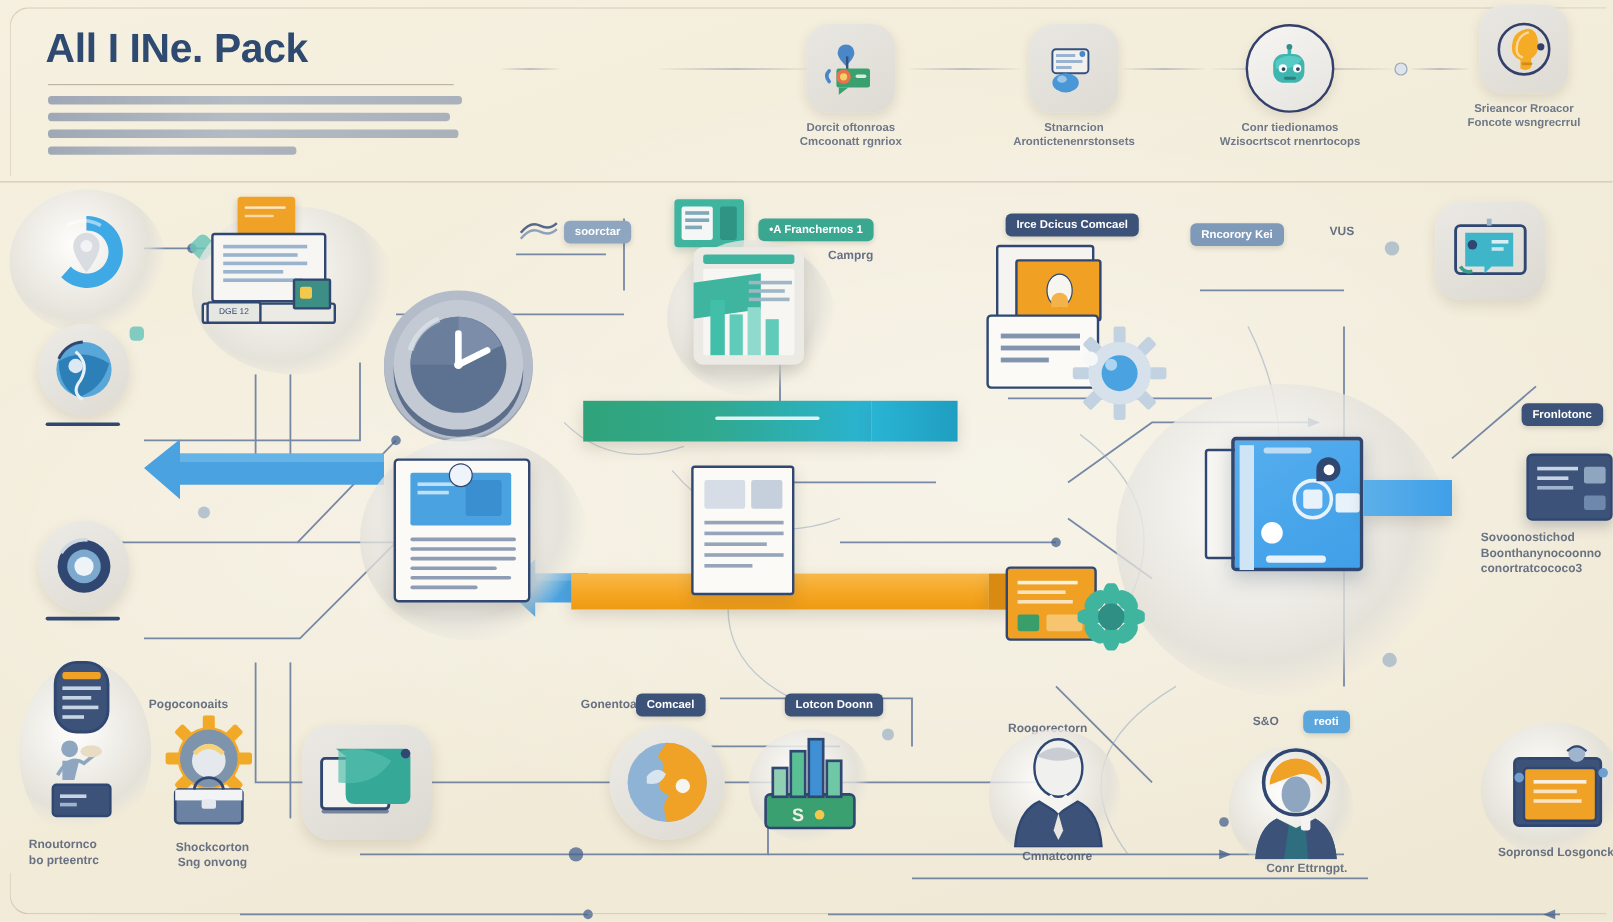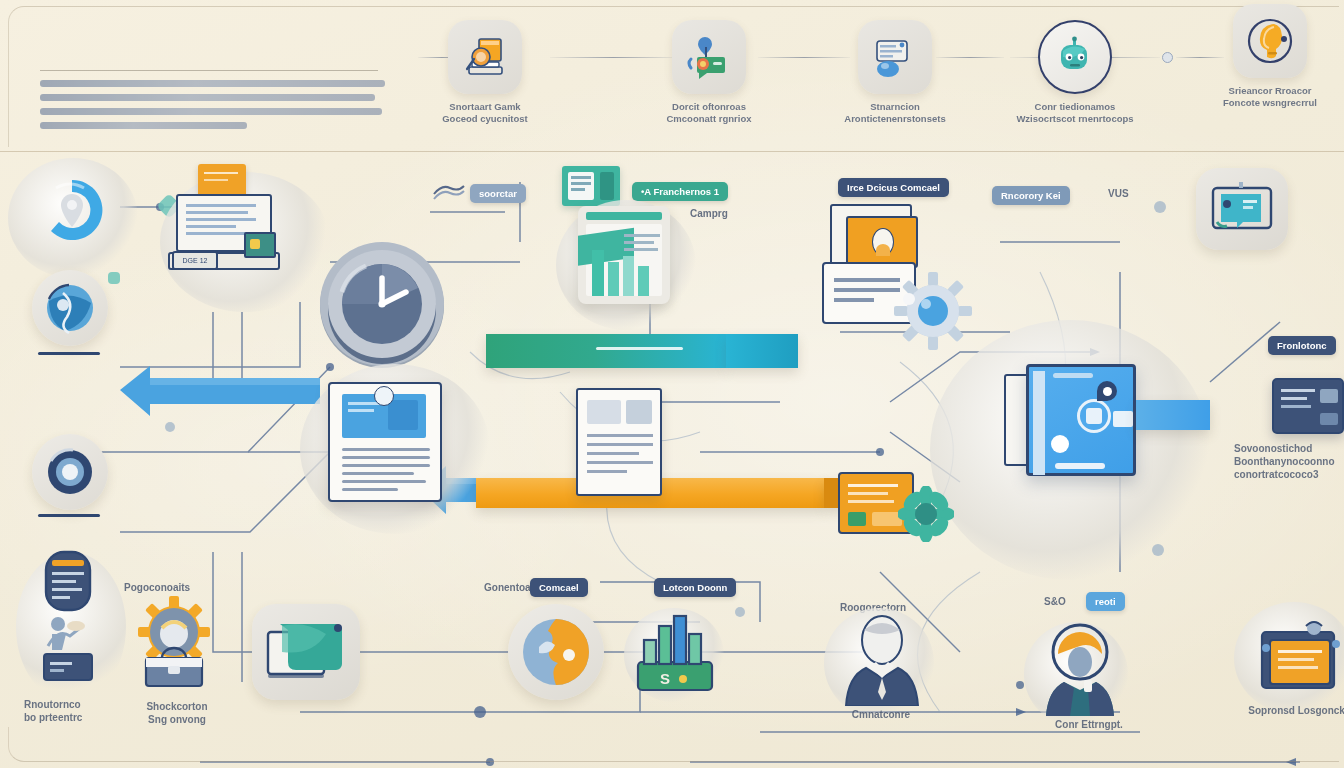--- a/index.html
+++ b/index.html
@@ -153,53 +153,37 @@
   .bigclock { position: absolute; }
 
   .tline { position: absolute; background: rgba(60,80,115,.55); }
 </style>
 </head>
 <body>
 
 <div id="canvas">
 
   <div class="hdr">
+    <div class="title">All I INe. Pack</div>
     <div class="hdr-rule"></div>
     <div class="blurb">
       <div class="ln"></div>
         <div class="ln"></div>
         <div class="ln"></div>
         <div class="ln"></div>
     </div>
 
     <div class="topline" style="left:418px; width:48px;"></div>
     <div class="topline" style="left:550px; width:126px;"></div>
     <div class="topline" style="left:758px; width:92px;"></div>
     <div class="topline" style="left:936px; width:68px;"></div>
     <div class="topdot" style="left:1162px;"></div>
     <div class="topline" style="left:1010px; width:150px;"></div>
     <div class="topline" style="left:1176px; width:48px;"></div>
 
-    <div class="topnode" style="left:410px; top:20px;">
-      <div class="tile">
-        <svg width="52" height="52" viewBox="0 0 52 52">
-          <rect x="10" y="36" width="33" height="7" rx="2" fill="#e9e6df" stroke="#34507d" stroke-width="1.6"></rect>
-          <rect x="13" y="31" width="27" height="5" rx="1.5" fill="#fff" stroke="#34507d" stroke-width="1.4"></rect>
-          <rect x="20" y="8" width="22" height="22" rx="2" fill="#f5a623" stroke="#34507d" stroke-width="1.6"></rect>
-          <rect x="22" y="10" width="18" height="4" fill="#ffd089"></rect>
-          <circle cx="22" cy="26" r="9" fill="#f0a03c" stroke="#34507d" stroke-width="1.6"></circle>
-          <circle cx="22" cy="26" r="5" fill="#fff" opacity=".55"></circle>
-          <path d="M8 38 L15 28" stroke="#34507d" stroke-width="2.2" stroke-linecap="round"></path>
-        </svg>
-      </div>
-      <div class="cap">
-        <div>Snortaart Gamk</div>
-        <div>Goceod cyucnitost</div>
-      </div>
-    </div>
 
     <div class="topnode" style="left:634px; top:20px;">
       <div class="tile">
         <svg width="52" height="52" viewBox="0 0 52 52">
           <path d="M22 6 a7 7 0 0 1 7 7 c0 5-7 11-7 11 s-7-6-7-11 a7 7 0 0 1 7-7z" fill="#4a87c8"></path>
           <rect x="22" y="16" width="2" height="14" fill="#34507d"></rect>
           <rect x="14" y="26" width="28" height="16" rx="2" fill="#3aa06f"></rect>
           <path d="M16 42 L16 48 L24 42 Z" fill="#3aa06f"></path>
           <circle cx="20" cy="33" r="6" fill="#e8734a"></circle>
           <circle cx="20" cy="33" r="3" fill="#f3d06a"></circle>

